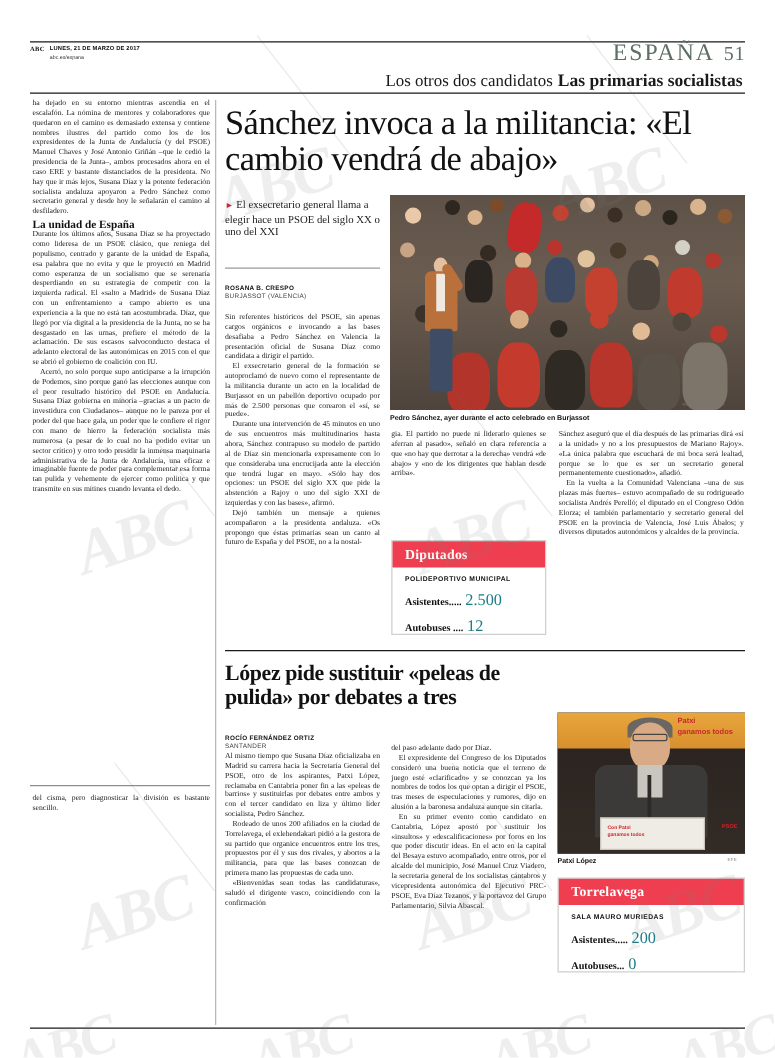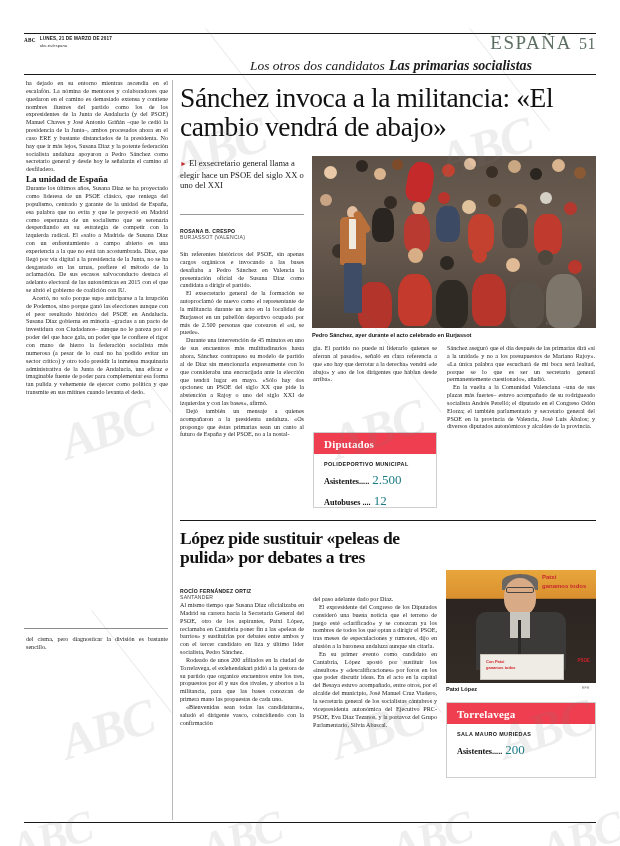--- a/index.html
+++ b/index.html
@@ -62,25 +62,24 @@
     font-family:"Liberation Serif", serif;
     font-size:19px; letter-spacing:1.6px; color:#5e6f63;
   }
   .mast-pageno {
     font-family:"Liberation Serif", serif;
     font-size:16px; color:#5e6f63; letter-spacing:0.5px;
   }
   .rule-top { position:absolute; left:24px; top:33px; width:572px; height:1px; background:#1a1a1a; }
 
   .kicker-row {
-    position:absolute; left:198px; top:56px; width:386px;
-    text-align:center;
+    position:absolute; left:208px; top:56px; width:386px;
+    text-align:right;
     font-family:"Liberation Serif", serif;
     white-space:nowrap;
-    font-style:italic;
   }
   .kicker-a { font-size:13.5px; color:#1a1a1a; }
   .kicker-b { font-size:14px; font-weight:bold; color:#1a1a1a; }
   .rule-kicker { position:absolute; left:24px; top:74px; width:572px; height:0.8px; background:#1a1a1a; }
 
   
   .vrule { position:absolute; width:0.6px; background:#b9b9b9; }
   .hrule { position:absolute; height:0.6px; background:#8d8d8d; }
 
   
@@ -396,20 +395,24 @@
   <div class="photo-caption" style="left:446px; top:686px;">Patxi López</div>
   <div class="photo-credit" style="left:582px; top:686px;">EFE</div>
 
   <div class="databox" style="left:446px; top:702px; width:150px; height:76px;">
     <div class="databox-title">Torrelavega</div>
     <div class="databox-venue">SALA MAURO MURIEDAS</div>
     <div class="databox-row">
       <span class="databox-label">Asistentes.....</span>
       <span class="databox-value">200</span>
     </div>
+    <div class="databox-row">
+      <span class="databox-label">Autobuses...</span>
+      <span class="databox-value">0</span>
+    </div>
   </div>
 
   <div class="rule-bottom"></div>
 
   <div class="wm" style="left:172px; top:118px; font-size:50px; transform:rotate(-18deg);">ABC</div>
   <div class="wm-line" style="left:206px; top:28px; width:130px; height:1.2px; transform:rotate(52deg);"></div>
   <div class="wm" style="left:438px; top:118px; font-size:50px; transform:rotate(-18deg);">ABC</div>
   <div class="wm-line" style="left:470px; top:28px; width:130px; height:1.2px; transform:rotate(52deg);"></div>
   <div class="wm" style="left:60px; top:400px; font-size:50px; transform:rotate(-18deg);">ABC</div>
   <div class="wm-line" style="left:92px; top:310px; width:130px; height:1.2px; transform:rotate(52deg);"></div>

